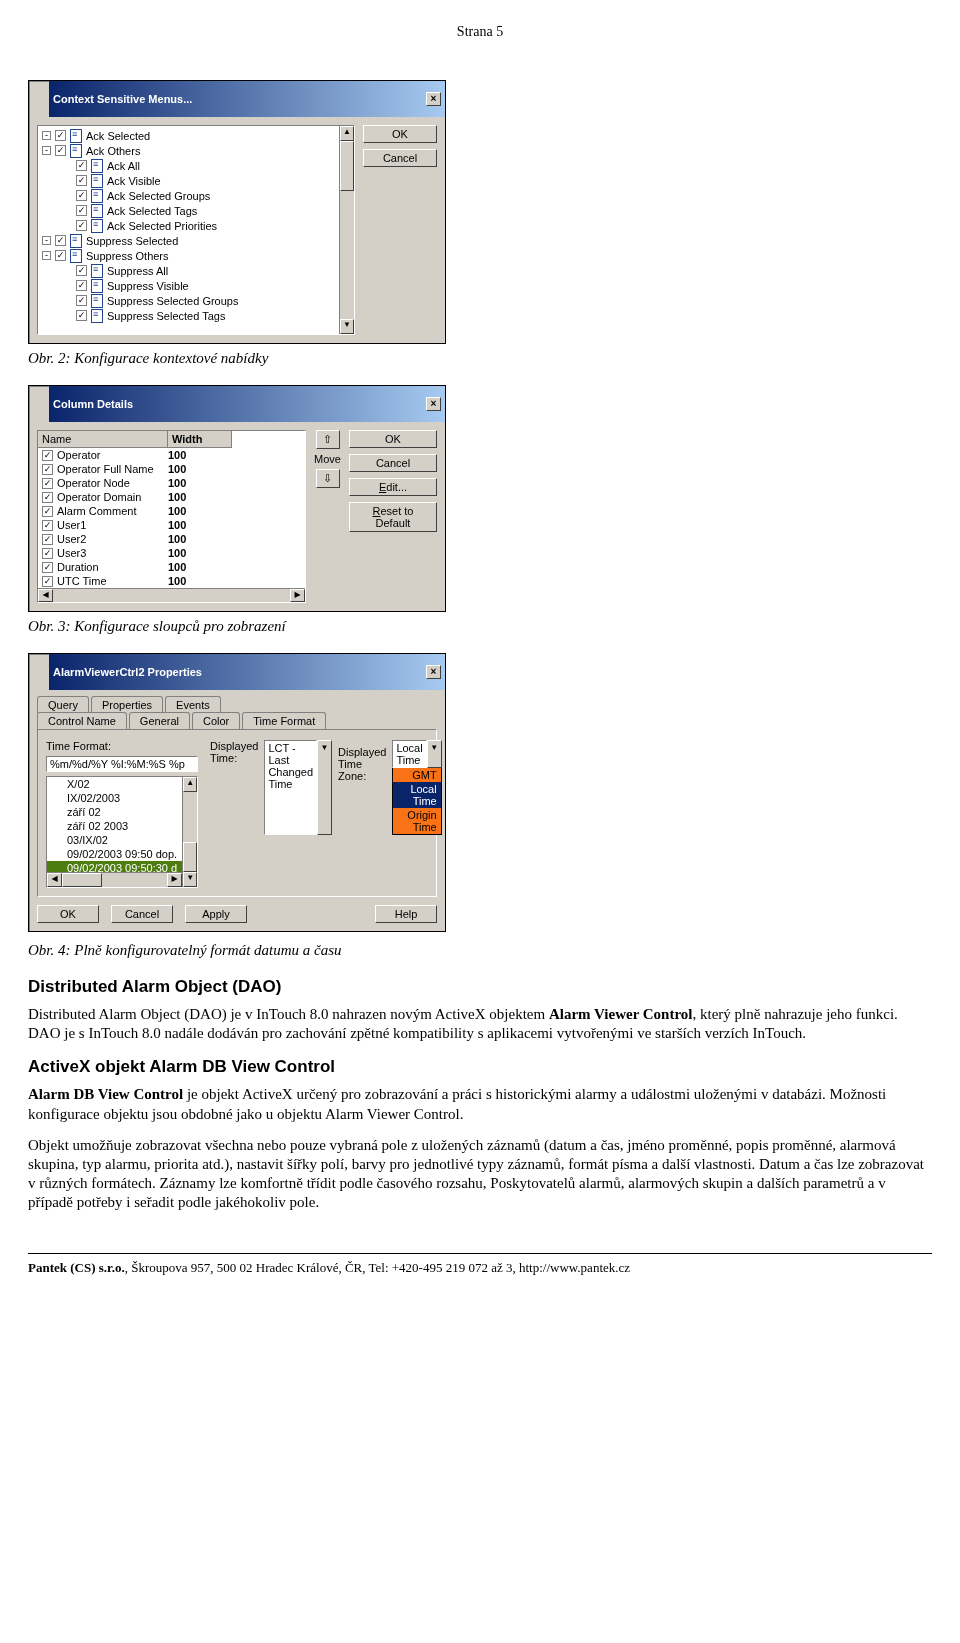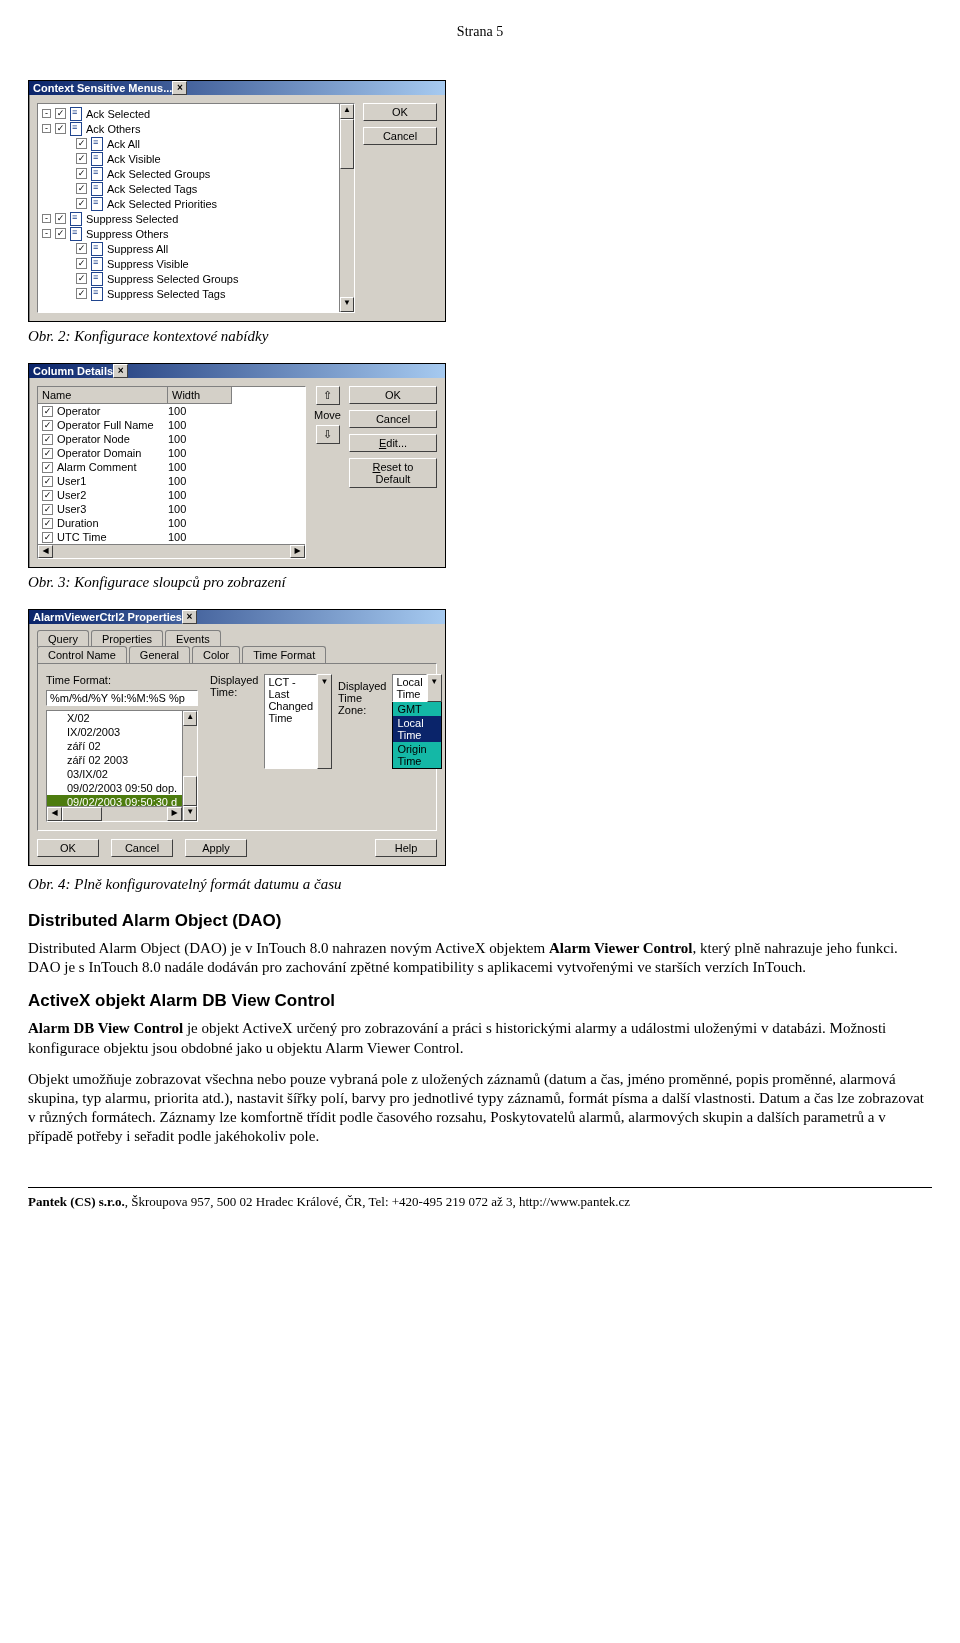--- a/index.html
+++ b/index.html
@@ -36,24 +36,25 @@
     font-family: Tahoma, Arial, sans-serif;
     font-size: 11px;
     background: #d4d0c8;
     border: 1px solid #000;
     box-shadow: 1px 1px 0 #808080 inset;
   }
   .titlebar {
     background: linear-gradient(to right, #0a246a, #a6caf0);
     color: #fff;
     font-weight: bold;
-    padding: 0 4px;
+    padding: 11px 4px;
     display: flex;
-    justify-content: flex-start;
+    justify-content: space-between;
     align-items: center;
+    margin-left: 20px;
   }
   .close-x {
     width: 15px; height: 14px;
     background: #d4d0c8;
     border: 1px solid #fff;
     border-right-color: #404040;
     border-bottom-color: #404040;
     color: #000;
     font-weight: bold;
     font-size: 10px;
@@ -191,21 +192,21 @@
   .dlg2 .ghead, .dlg2 .grow { display: flex; }
   .dlg2 .ghead div {
     background: #d4d0c8;
     border-right: 1px solid #808080;
     border-bottom: 1px solid #808080;
     padding: 2px 4px;
     font-size: 11px;
   }
   .dlg2 .grow { align-items: center; padding: 1px 0; }
   .dlg2 .c1 { width: 130px; display: flex; align-items: center; gap: 4px; padding-left: 4px; }
-  .dlg2 .c2 { width: 64px; }
+  .dlg2 .c2 { width: 64px; font-weight: bold; }
   .dlg2 .move-group { display: flex; flex-direction: column; align-items: center; gap: 4px; }
   .dlg2 .btncol { display: flex; flex-direction: column; gap: 6px; width: 88px; }
 
   .dlg3 { width: 418px; margin-bottom: 10px; }
   .dlg3-body { padding: 6px 8px 8px 8px; }
   .tabs-back { display: flex; gap: 2px; }
   .tabs-front { display: flex; gap: 2px; margin-top: -1px; }
   .tab {
     border: 1px solid #808080;
     border-bottom: none;
@@ -263,23 +264,24 @@
   .hscroll .track { flex: 1; position: relative; }
   .hscroll .thumb {
     position: absolute; top: 0; bottom: 0; left: 0; width: 40px;
     border: 1px solid #fff;
     border-right-color: #404040;
     border-bottom-color: #404040;
     background: #d4d0c8;
   }
   .dropdown-open {
     border: 1px solid #000;
-    background: #14b8a6;
+    background: #f97316;
     font-size: 11px;
     margin-top: -1px;
+    text-align: right;
   }
   .dropdown-open .opt { padding: 1px 4px; }
   .dropdown-open .opt.sel { background: #0a246a; color: #fff; }
 
   .btnrow { display: flex; gap: 12px; margin-top: 8px; }
 </style>
 </head>
 <body>
 
 <div class="page-header">Strana 5</div>

